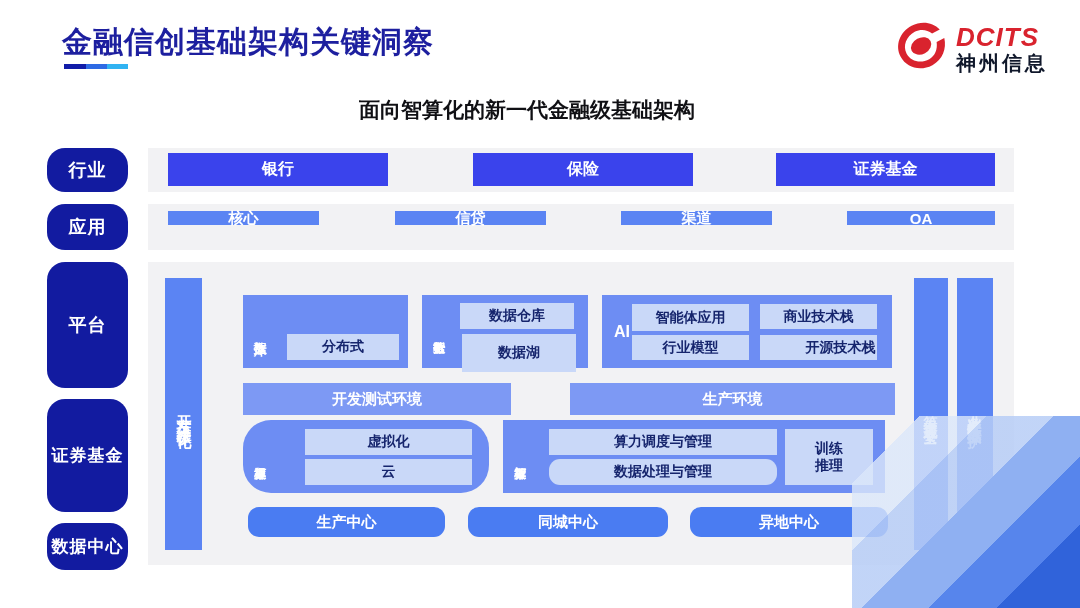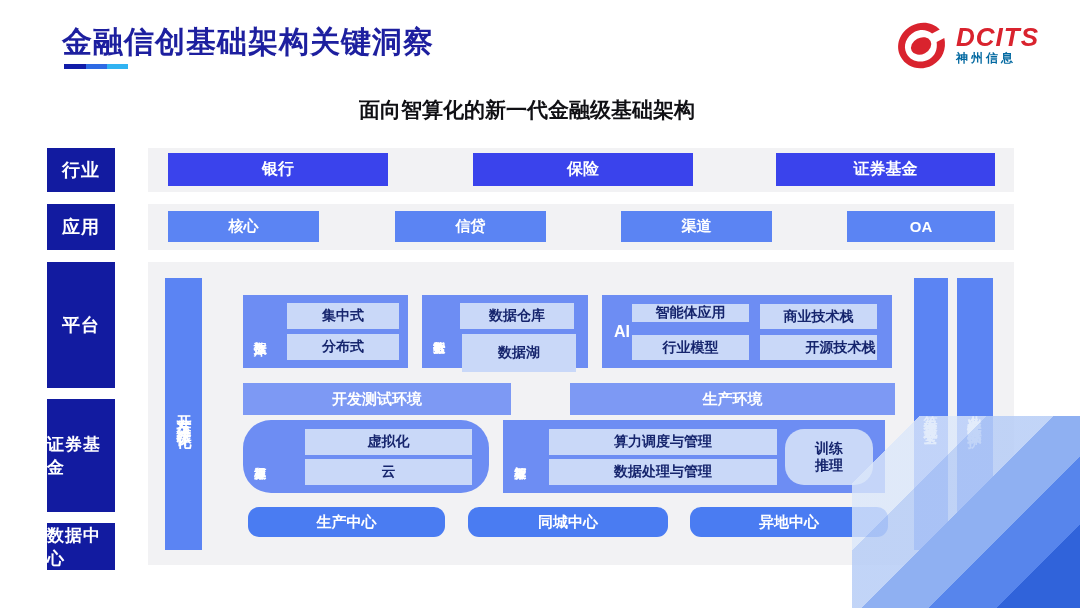--- a/index.html
+++ b/index.html
@@ -23,53 +23,53 @@
     background: linear-gradient(90deg, #111ca8 0 34%, #2e6ae4 34% 67%, #31b3f2 67% 100%);
   }
   .logo-swirl { left: 893px; top: 18px; width: 58px; height: 55px; }
   .logo-brand {
     left: 956px; top: 22px;
     font-size: 26px; font-weight: bold; font-style: italic;
     color: #d9232e; letter-spacing: 1px;
   }
   .logo-company {
     left: 956px; top: 50px;
-    font-size: 12px; font-weight: bold; color: #0369a1; letter-spacing: 3px;
+    font-size: 20px; font-weight: bold; color: #0f172a; letter-spacing: 3px;
   }
   .subtitle {
     left: 0; top: 96px; width: 1054px; text-align: center;
     font-size: 21px; font-weight: bold; color: #101014;
   }
 
   
   .layer-label {
-    left: 47px; width: 68px;
+    left: 47px; width: 81px;
     background: #121ba0; color: #ffffff;
     font-size: 18px; font-weight: bold; letter-spacing: 1px;
-    display: flex; align-items: center; justify-content: center;
+    display: flex; align-items: center; justify-content: center; border-radius: 18px;
   }
   .lbl-industry { top: 148px; height: 44px; }
   .lbl-application { top: 204px; height: 46px; }
   .lbl-platform { top: 262px; height: 126px; }
   .lbl-infrastructure { top: 399px; height: 113px; font-size: 17px; }
   .lbl-datacenter { top: 523px; height: 47px; font-size: 17px; }
 
   
   .strip { left: 148px; width: 866px; background: #f2f2f4; }
   .strip-industry { top: 148px; height: 44px; }
   .strip-application { top: 204px; height: 46px; }
   .main-panel { top: 262px; height: 303px; }
 
   
   .btn {
     display: flex; align-items: center; justify-content: center;
     color: #ffffff; font-weight: bold; font-size: 16px;
   }
   .btn-industry { background: #3a43ec; top: 153px; height: 33px; }
-  .btn-app { background: #5b84f3; top: 211px; height: 31px; font-size: 15px; }
+  .btn-app { background: #5b84f3; top: 211px; height: 14px; font-size: 15px; }
   .btn-env { background: #7d99f4; top: 383px; height: 32px; font-size: 15px; }
   .btn-center { background: #4a7cf2; top: 507px; height: 30px; font-size: 15px; border-radius: 11px; }
 
   
   .pillar {
     top: 278px; height: 272px; background: #5b84f3;
     color: #ffffff; font-weight: bold; font-size: 15px;
     writing-mode: vertical-rl; text-orientation: upright; letter-spacing: 3px;
     display: flex; align-items: center; justify-content: center;
   }
@@ -96,21 +96,21 @@
   .ai-label {
     position: absolute; left: 7px; top: 0; bottom: 0; width: 26px;
     color: #ffffff; font-weight: bold; font-size: 16px;
     display: flex; align-items: center; justify-content: center;
   }
   .chip {
     position: absolute; background: #c9d8f8; color: #16256d;
     font-weight: bold; font-size: 14px;
     display: flex; align-items: center; justify-content: center;
   }
-  .chip-side { line-height: 1.25; text-align: center; border-radius: 19px; }
+  .chip-side { line-height: 1.25; text-align: center; }
 
   
   .corner-deco {
     right: 0; bottom: 0; width: 228px; height: 192px;
     background: linear-gradient(135deg,
       rgba(255,255,255,0) 0 16%,
       rgba(219,231,250,0.8) 16% 32%,
       rgba(183,205,246,0.85) 32% 48%,
       #8fb0f2 48% 64%,
       #5785ec 64% 80%,
@@ -153,51 +153,50 @@
 <div class="abs btn btn-app" style="left:395px;width:151px;">信贷</div>
 <div class="abs btn btn-app" style="left:621px;width:151px;">渠道</div>
 <div class="abs btn btn-app" style="left:847px;width:148px;">OA</div>
 
 <div class="abs pillar pillar-devops">开发运维一体化</div>
 <div class="abs pillar pillar-security">等保合规安全</div>
 <div class="abs pillar pillar-continuity">业务连续性及数据保护</div>
 
 <div class="abs block block-db">
   <div class="block-vlabel">数据库</div>
-  <div class="chip" style="left:44px;top:8px;width:112px;height:26px;">集中式</div>
   <div class="chip" style="left:44px;top:39px;width:112px;height:26px;">分布式</div>
 </div>
 
 <div class="abs block block-an">
   <div class="block-vlabel small">数据分析</div>
   <div class="chip" style="left:38px;top:8px;width:114px;height:26px;">数据仓库</div>
   <div class="chip" style="left:40px;top:39px;width:114px;height:38px;">数据湖</div>
 </div>
 
 <div class="abs block block-ai">
   <div class="ai-label">AI</div>
-  <div class="chip" style="left:30px;top:9px;width:117px;height:18px;">智能体应用</div>
+  <div class="chip" style="left:30px;top:9px;width:117px;height:27px;">智能体应用</div>
   <div class="chip" style="left:158px;top:9px;width:117px;height:25px;">商业技术栈</div>
   <div class="chip" style="left:30px;top:40px;width:117px;height:25px;">行业模型</div>
   <div class="chip" style="left:158px;top:40px;width:117px;height:25px;padding-left:44px;">开源技术栈</div>
 </div>
 
 <div class="abs btn btn-env" style="left:243px;width:268px;">开发测试环境</div>
 <div class="abs btn btn-env" style="left:570px;width:325px;">生产环境</div>
 
 <div class="abs block block-fw block-gen">
   <div class="block-vlabel small">通算框架</div>
   <div class="chip" style="left:62px;top:9px;width:167px;height:26px;">虚拟化</div>
   <div class="chip" style="left:62px;top:39px;width:167px;height:26px;">云</div>
 </div>
 
 <div class="abs block block-fw block-int">
   <div class="block-vlabel small">智算框架</div>
   <div class="chip" style="left:46px;top:9px;width:228px;height:26px;">算力调度与管理</div>
-  <div class="chip" style="left:46px;top:39px;width:228px;height:26px;">数据处理与管理</div>
+  <div class="chip" style="left:46px;top:39px;width:228px;height:26px;border-radius:11px;">数据处理与管理</div>
   <div class="chip chip-side" style="left:282px;top:9px;width:88px;height:56px;">
     <span style="display:inline-block;width:34px;word-break:break-all;">训练推理</span>
   </div>
 </div>
 
 <div class="abs btn btn-center" style="left:248px;width:197px;">生产中心</div>
 <div class="abs btn btn-center" style="left:468px;width:200px;">同城中心</div>
 <div class="abs btn btn-center" style="left:690px;width:198px;">异地中心</div>
 
 <div class="abs corner-deco"></div>

